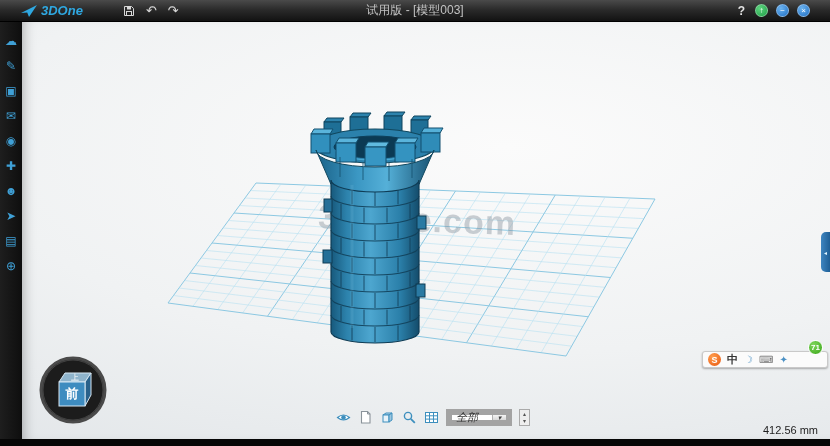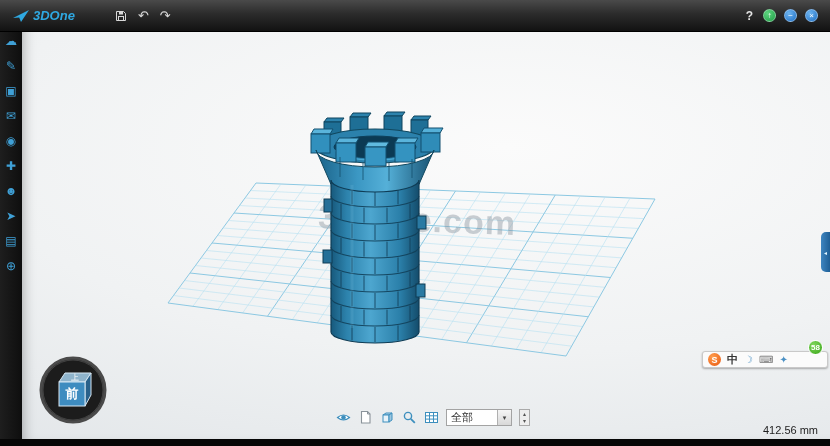--- a/index.html
+++ b/index.html
@@ -1,23 +1,23 @@
 <!DOCTYPE html>
 <html><head>
 <meta charset="utf-8">
 <style>
   *{margin:0;padding:0;box-sizing:border-box;}
   html,body{width:830px;height:446px;overflow:hidden;background:#000;
     font-family:"Liberation Sans",sans-serif;}
   #app{position:relative;width:830px;height:446px;background:#000;}
 
   
-  .titlebar{position:absolute;top:0;left:0;width:100%;height:32px;z-index:10;
+  .titlebar{position:absolute;top:0;left:0;width:100%;height:22px;z-index:10;
     background:linear-gradient(#4a4a4a,#2b2b2b 45%,#121212);
-    display:flex;align-items:center;padding:0 12px;border-bottom:1px solid #000;}
+    display:flex;align-items:center;padding:0 20px;border-bottom:1px solid #000;}
   .logo{display:flex;align-items:center;gap:3px;}
   .logo-text{font-size:13px;font-weight:bold;font-style:italic;color:#2fa8e1;}
   .tb-tools{display:flex;align-items:center;gap:11px;margin-left:40px;z-index:2;}
   .tb-btn{color:#d8d8d8;font-size:13px;line-height:1;display:flex;align-items:center;cursor:default;}
   .tb-title{position:absolute;left:0;right:0;text-align:center;font-size:12px;color:#c2c2c2;pointer-events:none;}
   .tb-right{margin-left:auto;display:flex;align-items:center;gap:8px;z-index:2;}
   .help{color:#e3e3e3;font-size:12px;font-weight:bold;padding:0 2px;}
   .winbtn{width:13px;height:13px;border-radius:50%;display:flex;align-items:center;
     justify-content:center;font-size:8px;color:#fff;line-height:1;border:1px solid rgba(255,255,255,.35);}
   .winbtn.green{background:radial-gradient(circle at 35% 30%,#5ed57f,#1f9e47);}
@@ -38,22 +38,22 @@
 
   
   .bottombar{position:absolute;left:0;bottom:0;width:100%;height:7px;background:#060606;z-index:12;}
 
   
   .viewnav{position:absolute;left:38px;top:355px;width:70px;height:70px;z-index:5;}
 
   
   .btoolbar{position:absolute;left:336px;top:409px;display:flex;align-items:center;gap:7px;z-index:5;}
   .bt-icon{width:15px;height:15px;display:flex;}
-  .select{display:flex;align-items:center;background:#fff;border:1px solid #a3a3a3;height:17px;width:66px;
-    font-size:11px;color:#333;}
+  .select{display:flex;align-items:center;background:#fff;border:6px solid #a3a3a3;height:17px;width:66px;
+    font-size:11px;color:#333;font-style:italic;}
   .select .sval{flex:1;padding-left:4px;white-space:nowrap;overflow:hidden;}
   .select .sarr{width:14px;height:100%;background:linear-gradient(#f5f5f5,#d8d8d8);
     border-left:1px solid #b0b0b0;display:flex;align-items:center;justify-content:center;
     font-size:7px;color:#444;}
   .spinner{display:flex;flex-direction:column;border:1px solid #aaa;background:#eee;height:17px;width:11px;}
   .spinner span{flex:1;display:flex;align-items:center;justify-content:center;font-size:6px;color:#555;line-height:1;}
 
   
   .status{position:absolute;right:12px;bottom:10px;font-size:11px;color:#1e1e1e;z-index:5;}
   .ime{position:absolute;right:2px;top:351px;height:17px;width:126px;background:#fbfbfb;
@@ -230,20 +230,21 @@
       <span class="tb-btn">
         <svg width="12" height="12" viewBox="0 0 12 12">
           <path d="M1.5 1.5 H8.5 L10.5 3.5 V10.5 H1.5 Z" fill="none" stroke="#d8d8d8"></path>
           <rect x="3.5" y="6.5" width="5" height="4" fill="none" stroke="#d8d8d8"></rect>
           <rect x="4" y="1.5" width="4" height="3" fill="#d8d8d8"></rect>
         </svg>
       </span>
       <span class="tb-btn">↶</span>
       <span class="tb-btn">↷</span>
     </div>
+    <div class="tb-title">试用版 - [模型003]</div>
     <div class="tb-right">
       <span class="help">?</span>
       <span class="winbtn green">↑</span>
       <span class="winbtn blue">−</span>
       <span class="winbtn blue">×</span>
     </div>
   </div>
 
   <div class="sidebar">
     <span class="side-item">☁</span>
@@ -315,21 +316,21 @@
     </div>
   </div>
 
   <div class="ime">
     <span class="slogo">S</span>
     <span class="ime-mode">中</span>
     <span class="ime-ic">☽</span>
     <span class="ime-ic gray">⌨</span>
     <span class="ime-ic">✦</span>
   </div>
-  <div class="badge">58</div>
+  <div class="badge">71</div>
 
   <div class="handle">◂</div>
 
   <div class="status">412.56 mm</div>
 
   <div class="bottombar"></div>
 
 </div>
 
 </body></html>

